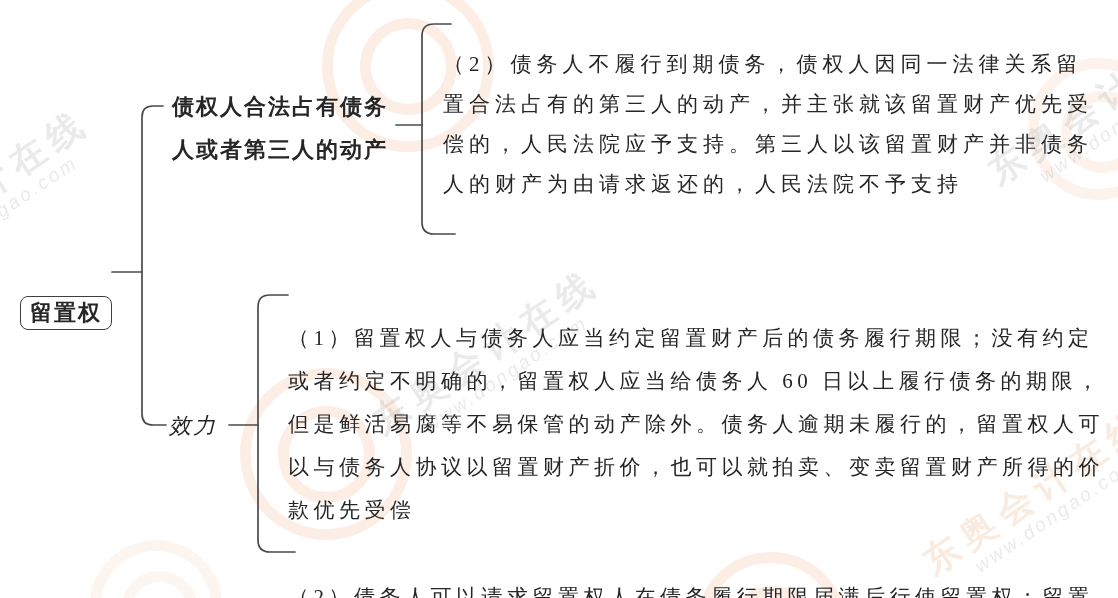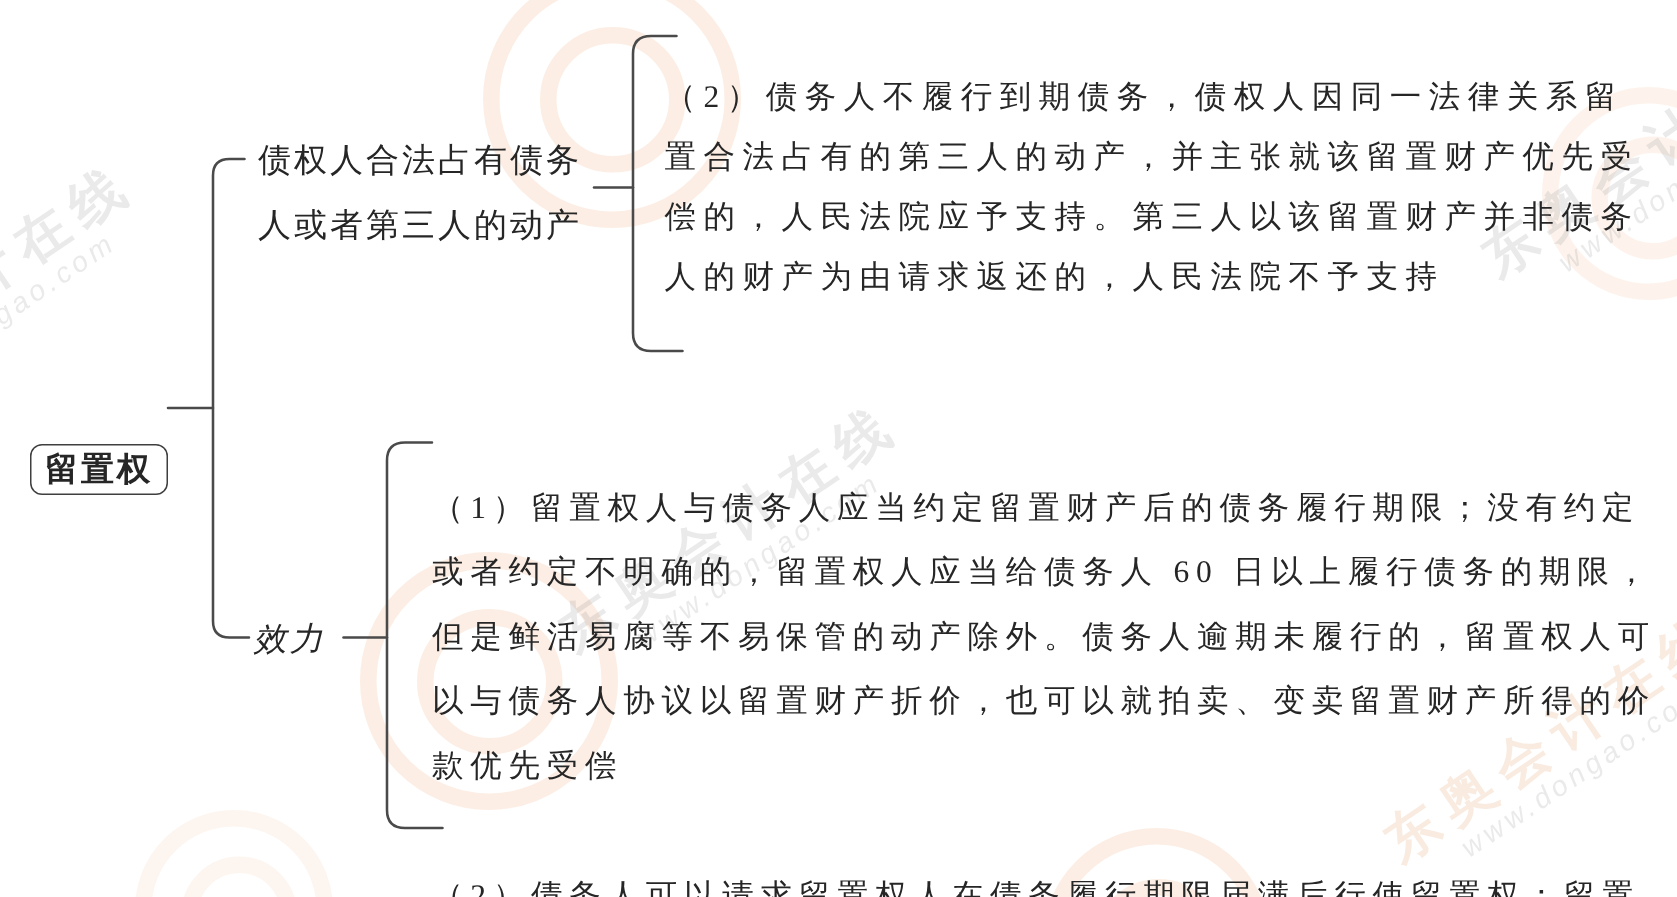--- a/index.html
+++ b/index.html
@@ -55,21 +55,21 @@
     font-family:"Liberation Sans","DejaVu Sans",sans-serif;
     font-weight:bold;font-size:22px;letter-spacing:2px;
     background:transparent;
     margin-top:40px;
   }
   .branch-label{
     position:absolute;
     font-size:22px;letter-spacing:2px;
     line-height:43px;white-space:pre-line;
   }
-  .b1-label{left:172px;top:85px;width:230px;}
+  .b1-label{left:172px;top:85px;width:230px;font-weight:bold;}
   .b2-label{left:169px;top:404px;font-style:italic;}
   .item-block{position:absolute;white-space:pre-line;}
   .b1-items{left:443px;top:4px;width:670px;font-size:21px;letter-spacing:5px;line-height:40px;}
   .b2-items{left:288px;top:274px;width:825px;font-size:21px;letter-spacing:4.5px;line-height:43px;}
   .b1-items .item + .item{}
   .b2-items .item + .item{margin-top:1px;}
 </style>
 </head>
 <body>
 

